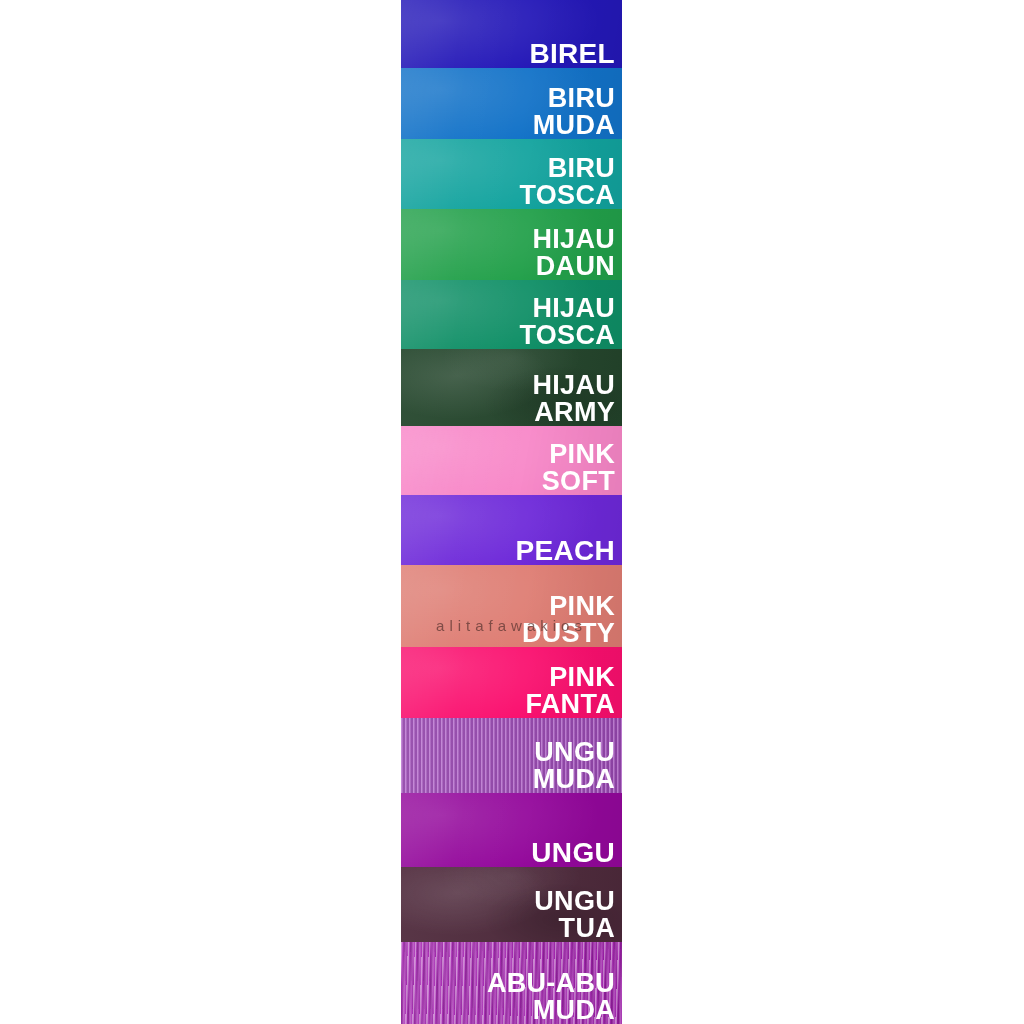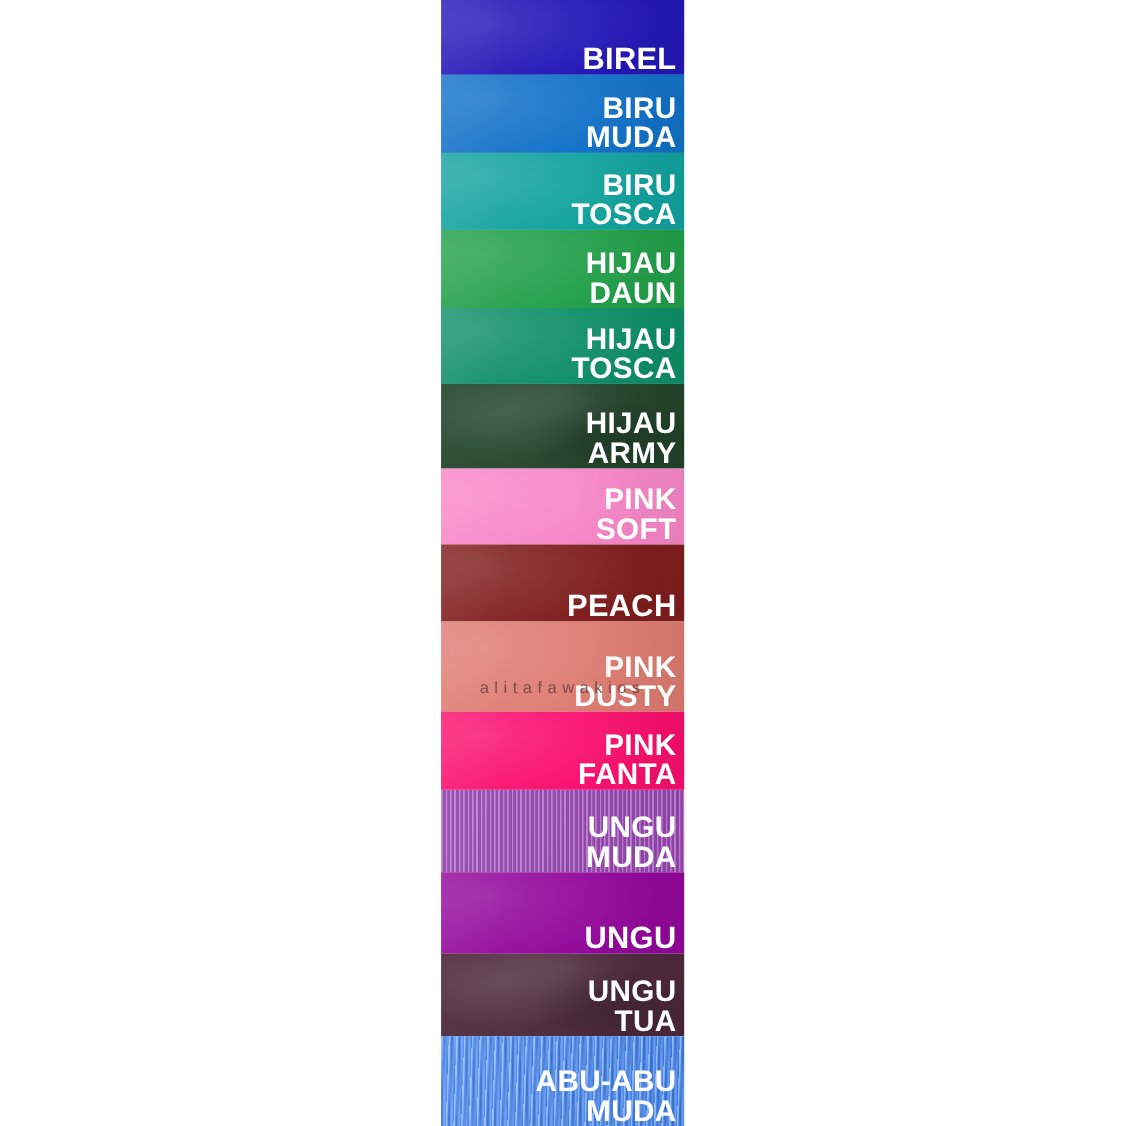--- a/index.html
+++ b/index.html
@@ -145,21 +145,21 @@
       <div class="swatch tex-mottle" style="background: rgb(36, 70, 44); height: 79px;">
         <div class="shade"></div>
         <div class="swatch-label">HIJAU
 ARMY</div>
       </div>
       <div class="swatch " style="background: rgb(248, 135, 200); height: 72px;">
         <div class="shade"></div>
         <div class="swatch-label">PINK
 SOFT</div>
       </div>
-      <div class="swatch " style="background: #7f1d1d; height: 72px;">
+      <div class="swatch " style="background: #6d28d9; height: 72px;">
         <div class="shade"></div>
         <div class="swatch-label one-line">PEACH</div>
       </div>
       <div class="swatch " style="background: rgb(222, 124, 114); height: 84px;">
         <div class="shade"></div>
         <div class="swatch-label">PINK
 DUSTY</div>
       </div>
       <div class="swatch " style="background: rgb(250, 15, 110); height: 73px;">
         <div class="shade"></div>
@@ -173,21 +173,21 @@
       </div>
       <div class="swatch " style="background: rgb(147, 7, 155); height: 76px;">
         <div class="shade"></div>
         <div class="swatch-label one-line">UNGU</div>
       </div>
       <div class="swatch tex-mottle" style="background: rgb(79, 42, 60); height: 78px;">
         <div class="shade"></div>
         <div class="swatch-label">UNGU
 TUA</div>
       </div>
-      <div class="swatch tex-heather" style="background: #3b82f6; height: 84px;">
+      <div class="swatch tex-heather" style="background: #a21caf; height: 84px;">
         <div class="shade"></div>
         <div class="swatch-label">ABU-ABU
 MUDA</div>
       </div>
     </div>
 
   <div id="watermark">
     <span class="wm-text">alitafawakios</span>
   </div>
 

